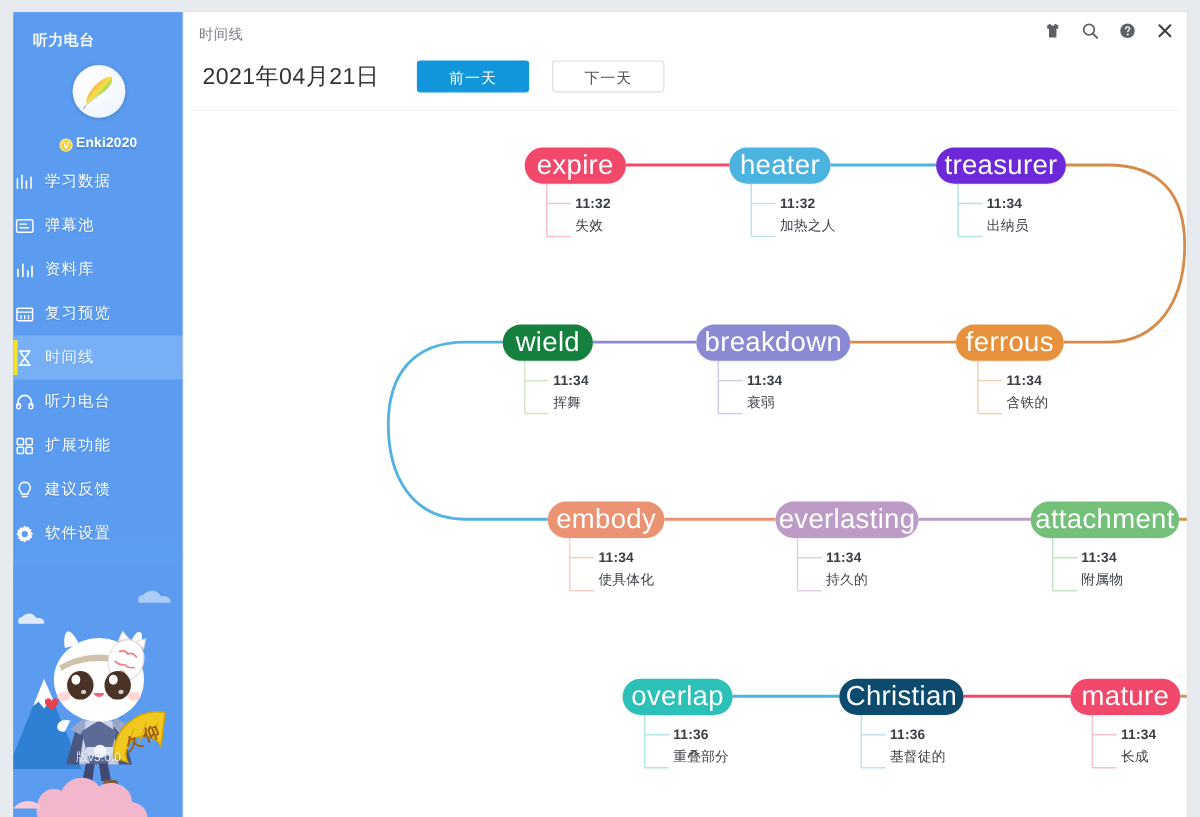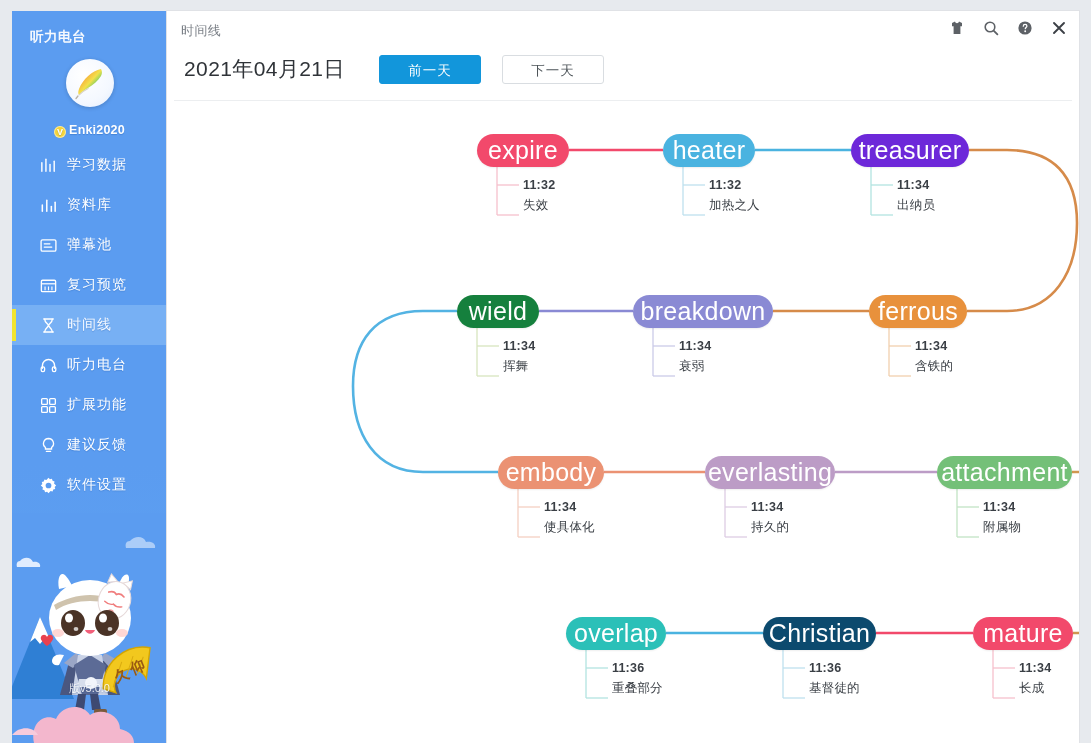--- a/index.html
+++ b/index.html
@@ -35,21 +35,21 @@
   }
   #acct .vbadge{
     display:inline-block;width:12px;height:12px;border-radius:50%;
     background:#f5d43a;color:#fff;font-size:9px;line-height:12px;
     text-align:center;font-weight:700;margin-right:3px;vertical-align:-1px;
     box-shadow:inset 0 0 0 1px rgba(255,255,255,.5);
   }
   #nav{position:absolute;left:0;top:134px;width:155px;}
   .nav-item{
     position:relative;height:40px;display:flex;align-items:center;
-    padding-left:26px;box-sizing:border-box;cursor:pointer;
+    box-sizing:border-box;cursor:pointer;
   }
   .nav-item .nav-ico{
     width:20px;height:20px;margin-right:9px;flex:0 0 20px;
     display:flex;align-items:center;justify-content:center;
   }
   .nav-item .nav-label{
     color:#ffffff;font-size:14px;letter-spacing:1px;
     text-shadow:0 1px 1px rgba(0,60,140,.22);
   }
   .nav-item.active{background:#77b0f4;}
@@ -147,39 +147,39 @@
                 <path d="M16 16V5.5"></path>
               </g>
             </svg>
         </span>
         <span class="nav-label">学习数据</span>
       </div>
 
       <div class="nav-item">
         <span class="nav-ico">
           <svg width="19" height="19" viewBox="0 0 20 20">
+              <rect x="2.2" y="4" width="15.6" height="12" rx="1.6" fill="none" stroke="#fff" stroke-width="1.4"></rect>
+              <path d="M5.5 8.2h6M5.5 11.6h8" stroke="#fff" stroke-width="1.3" stroke-linecap="round"></path>
+            </svg>
+        </span>
+        <span class="nav-label">弹幕池</span>
+      </div>
+
+      <div class="nav-item">
+        <span class="nav-ico">
+          <svg width="19" height="19" viewBox="0 0 20 20">
               <g fill="none" stroke="#fff" stroke-width="1.6" stroke-linecap="round">
                 <path d="M3.5 16V9.5"></path>
                 <path d="M8.2 16V4.5"></path>
                 <path d="M13 16V11"></path>
                 <path d="M17 16V6.5"></path>
               </g>
             </svg>
         </span>
         <span class="nav-label">资料库</span>
-      </div>
-
-      <div class="nav-item">
-        <span class="nav-ico">
-          <svg width="19" height="19" viewBox="0 0 20 20">
-              <rect x="2.2" y="4" width="15.6" height="12" rx="1.6" fill="none" stroke="#fff" stroke-width="1.4"></rect>
-              <path d="M5.5 8.2h6M5.5 11.6h8" stroke="#fff" stroke-width="1.3" stroke-linecap="round"></path>
-            </svg>
-        </span>
-        <span class="nav-label">弹幕池</span>
       </div>
 
       <div class="nav-item">
         <span class="nav-ico">
           <svg width="19" height="19" viewBox="0 0 20 20">
               <rect x="2.5" y="4.5" width="15" height="12" rx="1.3" fill="none" stroke="#fff" stroke-width="1.4"></rect>
               <path d="M2.5 8.2h15" stroke="#fff" stroke-width="1.3"></path>
               <path d="M6.4 11v4M10 11v4M13.6 11v4" stroke="#fff" stroke-width="1.2"></path>
             </svg>
         </span>

